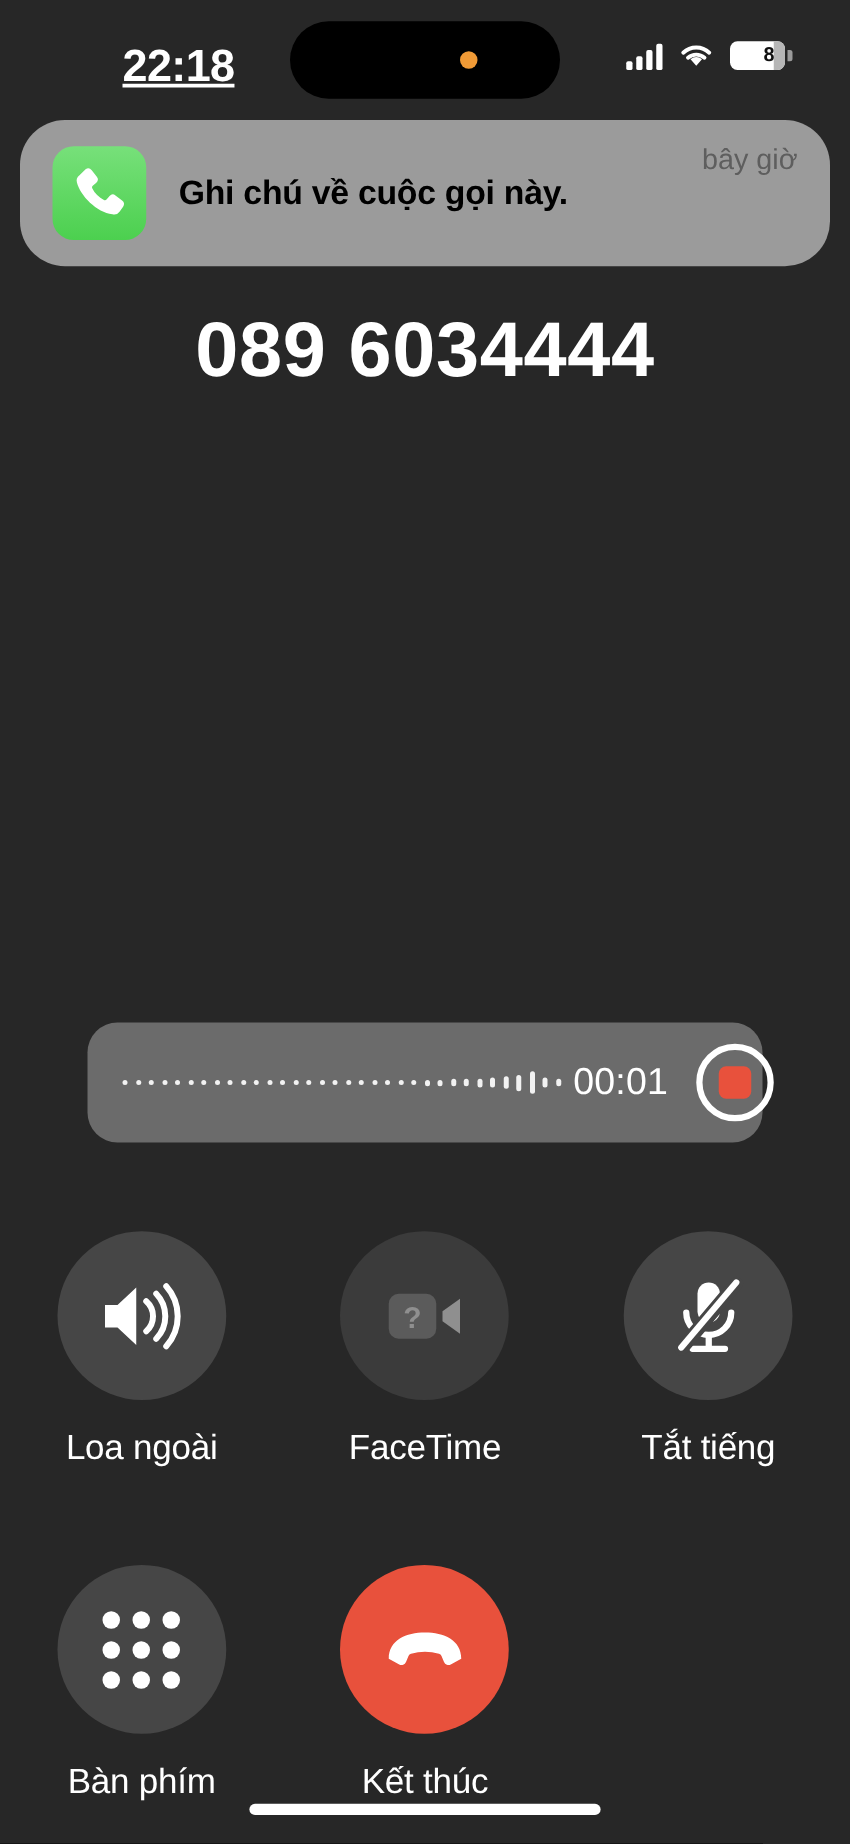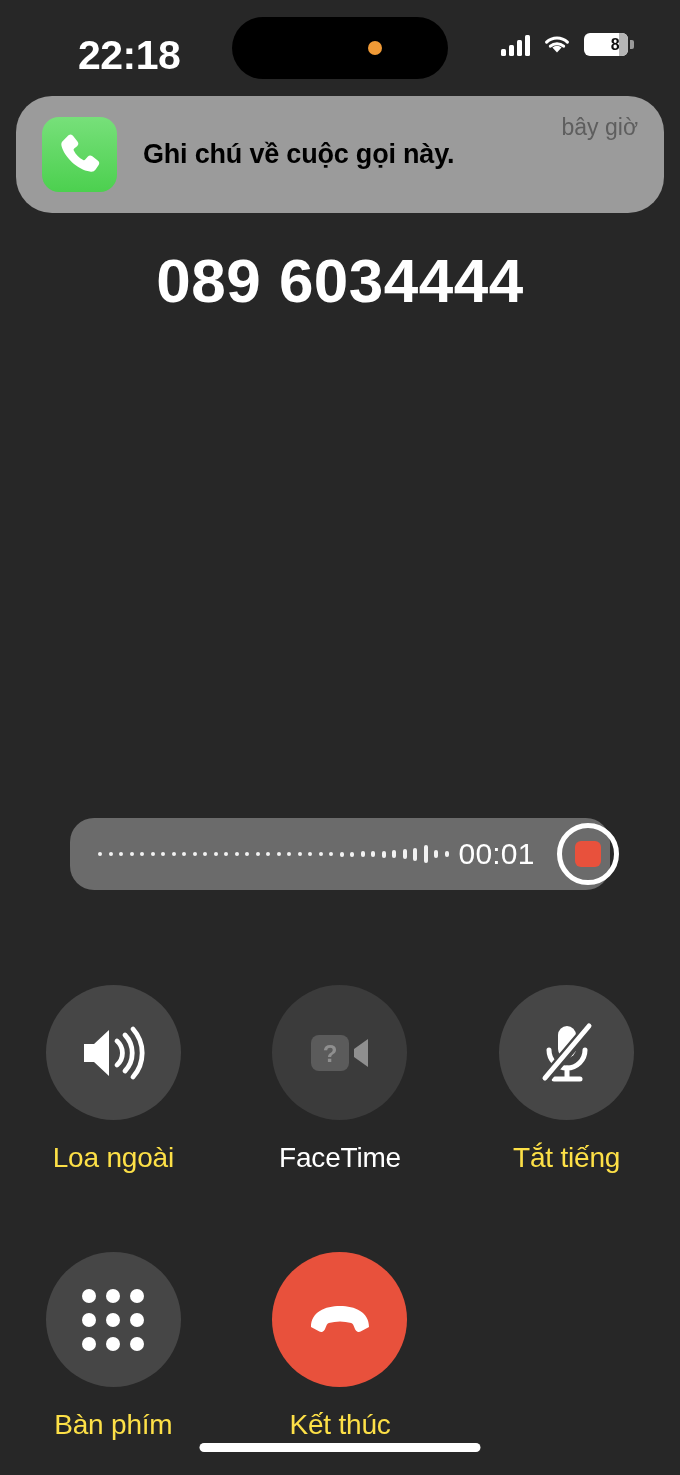--- a/index.html
+++ b/index.html
@@ -15,23 +15,24 @@
     background:#272727;
     overflow:hidden;
   }
 
   
   #status-bar {
     position:absolute; top:0; left:0; width:680px; height:90px;
     z-index:5;
   }
   #status-time {
-    position:absolute; left:78px; top:32px;
-    color:#fff; font-size:41px; font-weight:bold;
+    position:absolute; left:98px; top:32px;
+    color:#fff; font-size:36px; font-weight:bold;
     letter-spacing:-0.5px;
+    text-decoration:underline;
   }
   #dynamic-island {
     position:absolute; left:232px; top:17px;
     width:216px; height:62px;
     background:#000; border-radius:31px;
   }
   #mic-dot {
     position:absolute; right:66px; top:50%;
     transform:translateY(-50%);
     width:14px; height:14px; border-radius:50%;
@@ -111,21 +112,21 @@
   }
   #notif-time {
     flex:0 0 auto; align-self:flex-start;
     margin-top:18px;
     color:#5e5e5e; font-size:23px;text-align:center;
   }
 
   
   #record-bar {
     position:absolute; left:70px; top:818px;
-    width:540px; height:72px;
+    width:540px; height:96px;
     background:#6b6b6b; border-radius:24px;
     display:flex; align-items:center;
     padding:0 24px 0 28px;
     z-index:2;
   }
   #waveform {
     flex:1 1 auto; height:26px;
     display:flex; align-items:center; gap:6.5px;
   }
   #waveform i {
@@ -159,21 +160,21 @@
   .action { display:flex; flex-direction:column; align-items:center; }
   .action-circle {
     width:135px; height:135px; border-radius:50%;
     background:#464646;
     display:flex; align-items:center; justify-content:center;
   }
   .action-circle.dim { background:#3b3b3b; }
   .action-circle.end { background:#e8513c; }
   .action-label {
     margin-top:22px;
-    color:#fde047; font-size:28px; letter-spacing:-0.2px;
+    color:#ffffff; font-size:28px; letter-spacing:-0.2px;
   }
   .action-label.dim { color:#ffffff; }
   .keypad-grid {
     display:grid; grid-template-columns:repeat(3,14px);
     gap:10px;
   }
   .keypad-grid i {
     display:block; width:14px; height:14px;
     border-radius:50%; background:#fff;
   }

